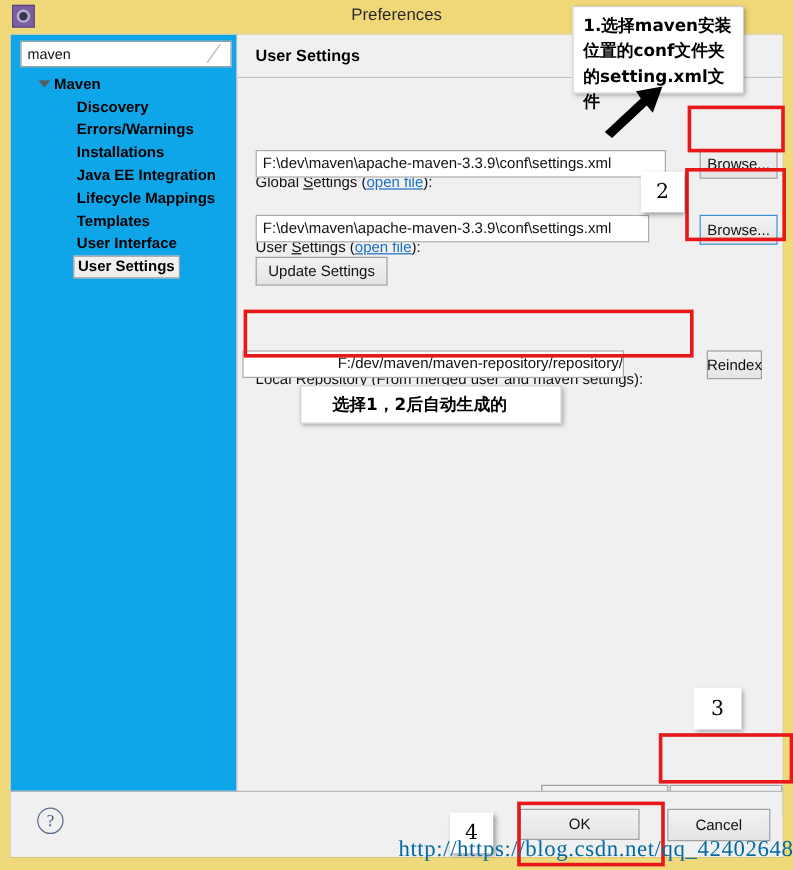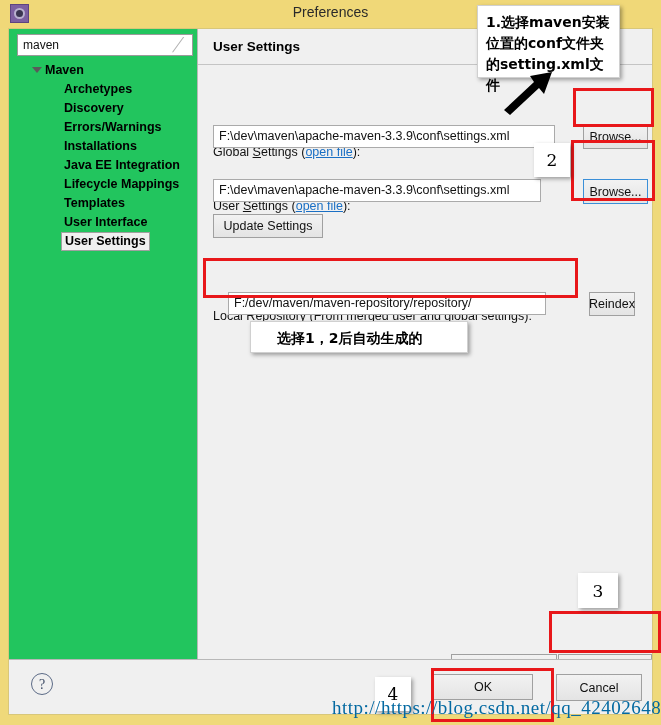--- a/index.html
+++ b/index.html
@@ -71,21 +71,21 @@
     background: #f0f0f0;
     border: 1px solid #d8c77a;
     box-sizing: border-box;
   }
 
   
   #tree-panel {
     position: absolute;
     left: 0px; top: 0px;
     width: 188px; height: 630px;
-    background: #22c55e;
+    background: #0ea5e9;
   }
   #filter-box {
     position: absolute;
     left: 8px; top: 5px;
     width: 176px; height: 22px;
     background: #ffffff;
     border: 1px solid #9a9a9a;
     box-sizing: border-box;
   }
   #filter-input {
@@ -336,23 +336,20 @@
         <input id="filter-input" type="text" value="maven" style="">
         <span id="filter-clear-icon">╱</span>
       </div>
 
       <div id="tree-list">
         <div class="tree-row depth0">
           <span class="tree-arrow"></span>
           <span class="tree-label">Maven</span>
         </div>
         <div class="tree-row depth1">
-          <span class="tree-label">Archetypes</span>
-        </div>
-        <div class="tree-row depth1">
           <span class="tree-label">Discovery</span>
         </div>
         <div class="tree-row depth1">
           <span class="tree-label">Errors/Warnings</span>
         </div>
         <div class="tree-row depth1">
           <span class="tree-label">Installations</span>
         </div>
         <div class="tree-row depth1">
           <span class="tree-label">Java EE Integration</span>
@@ -386,22 +383,22 @@
       <div class="btn" style="left:385px; top:95px; width:65px; height:25px;">Browse...</div>
 
       <div class="field-label" style="left:15px; top:130px;">
         <span>User </span><span class="mnemonic">S</span><span>ettings (</span><span class="link">open file</span><span>):</span>
       </div>
       <div class="text-field" style="left:15px; top:150px; width:328px;">F:\dev\maven\apache-maven-3.3.9\conf\settings.xml</div>
       <div class="btn focused" style="left:385px; top:150px; width:65px; height:25px;">Browse...</div>
 
       <div class="btn" style="left:15px; top:185px; width:110px; height:24px;">Update Settings</div>
 
-      <div class="field-label" style="left:15px; top:240px;">Local Repository (From merged user and global settings):</div>
-      <div class="text-field" style="left:30px; top:263px; width:318px;">F:/dev/maven/maven-repository/repository/</div>
+      <div class="field-label" style="left:15px; top:240px;">Local Repository (From merged user and maven settings):</div>
+      <div class="text-field" style="left:4px; top:263px; width:318px;text-align:right;">F:/dev/maven/maven-repository/repository/</div>
       <div class="btn" style="left:391px; top:263px; width:46px; height:24px;">Reindex</div>
 
       <div class="btn" style="left:253px; top:625px; width:106px; height:26px;">Restore Defaults</div>
       <div class="btn" style="left:360px; top:625px; width:94px; height:26px;">Apply</div>
     </div>
 
     <div id="bottom-divider"></div>
 
     <div id="footer-area">
       <div id="help-icon">?</div>

